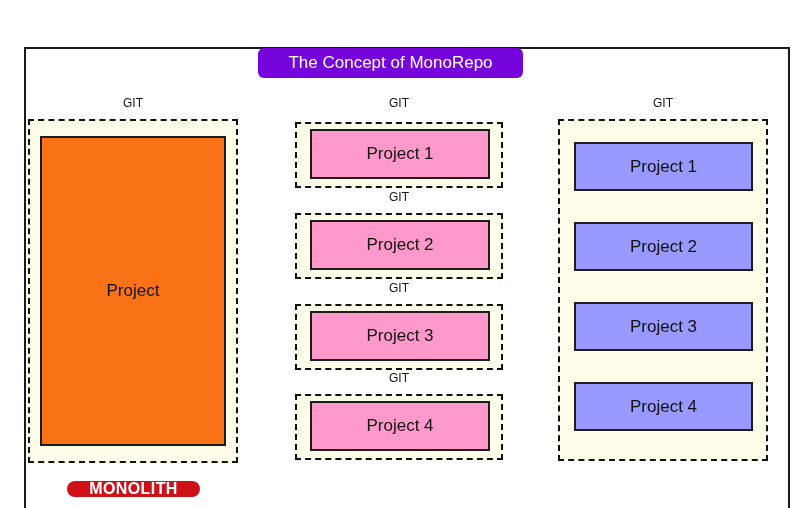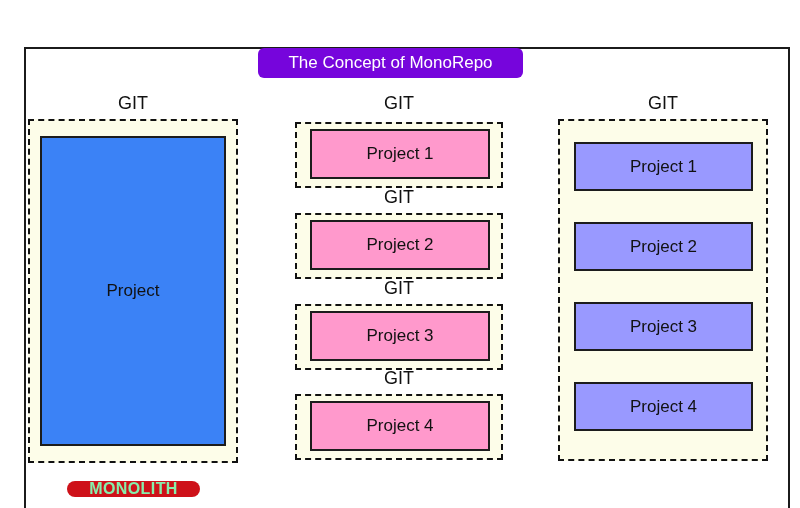--- a/index.html
+++ b/index.html
@@ -31,49 +31,49 @@
     border-radius: 6px;
     display: flex; align-items: center; justify-content: center;
     color: #ffffff;
     font-size: 17px;
     z-index: 5;
   }
   .git-label {
     position: absolute;
     width: 210px;
     text-align: center;
-    font-size: 18px;
+    font-size: 12px;
     color: #111111;
     height: 22px;
     line-height: 22px;
   }
   .dashed-box {
     position: absolute;
     border: 2px dashed #111111;
     background: #FDFDE9;
     box-sizing: border-box;
   }
   .project-box {
     position: absolute;
     border: 2px solid #1c1c1c;
     box-sizing: border-box;
     display: flex; align-items: center; justify-content: center;
     font-size: 17px;
     color: #111111;
   }
-  .fill-green  { background: #3b82f6; }
+  .fill-green  { background: #f97316; }
   .fill-pink   { background: #FF99CC; }
   .fill-purple { background: #9999FF; }
   .badge {
     position: absolute;
     height: 16px;
     background: #CE1119;
     border-radius: 15px;
     display: flex; align-items: center; justify-content: center;
-    color: #86efac;
+    color: #ffffff;
     font-size: 16px;
     font-weight: bold;
     letter-spacing: 0.4px;
   }
 </style>
 </head>
 <body>
 
 <div class="canvas">
 

